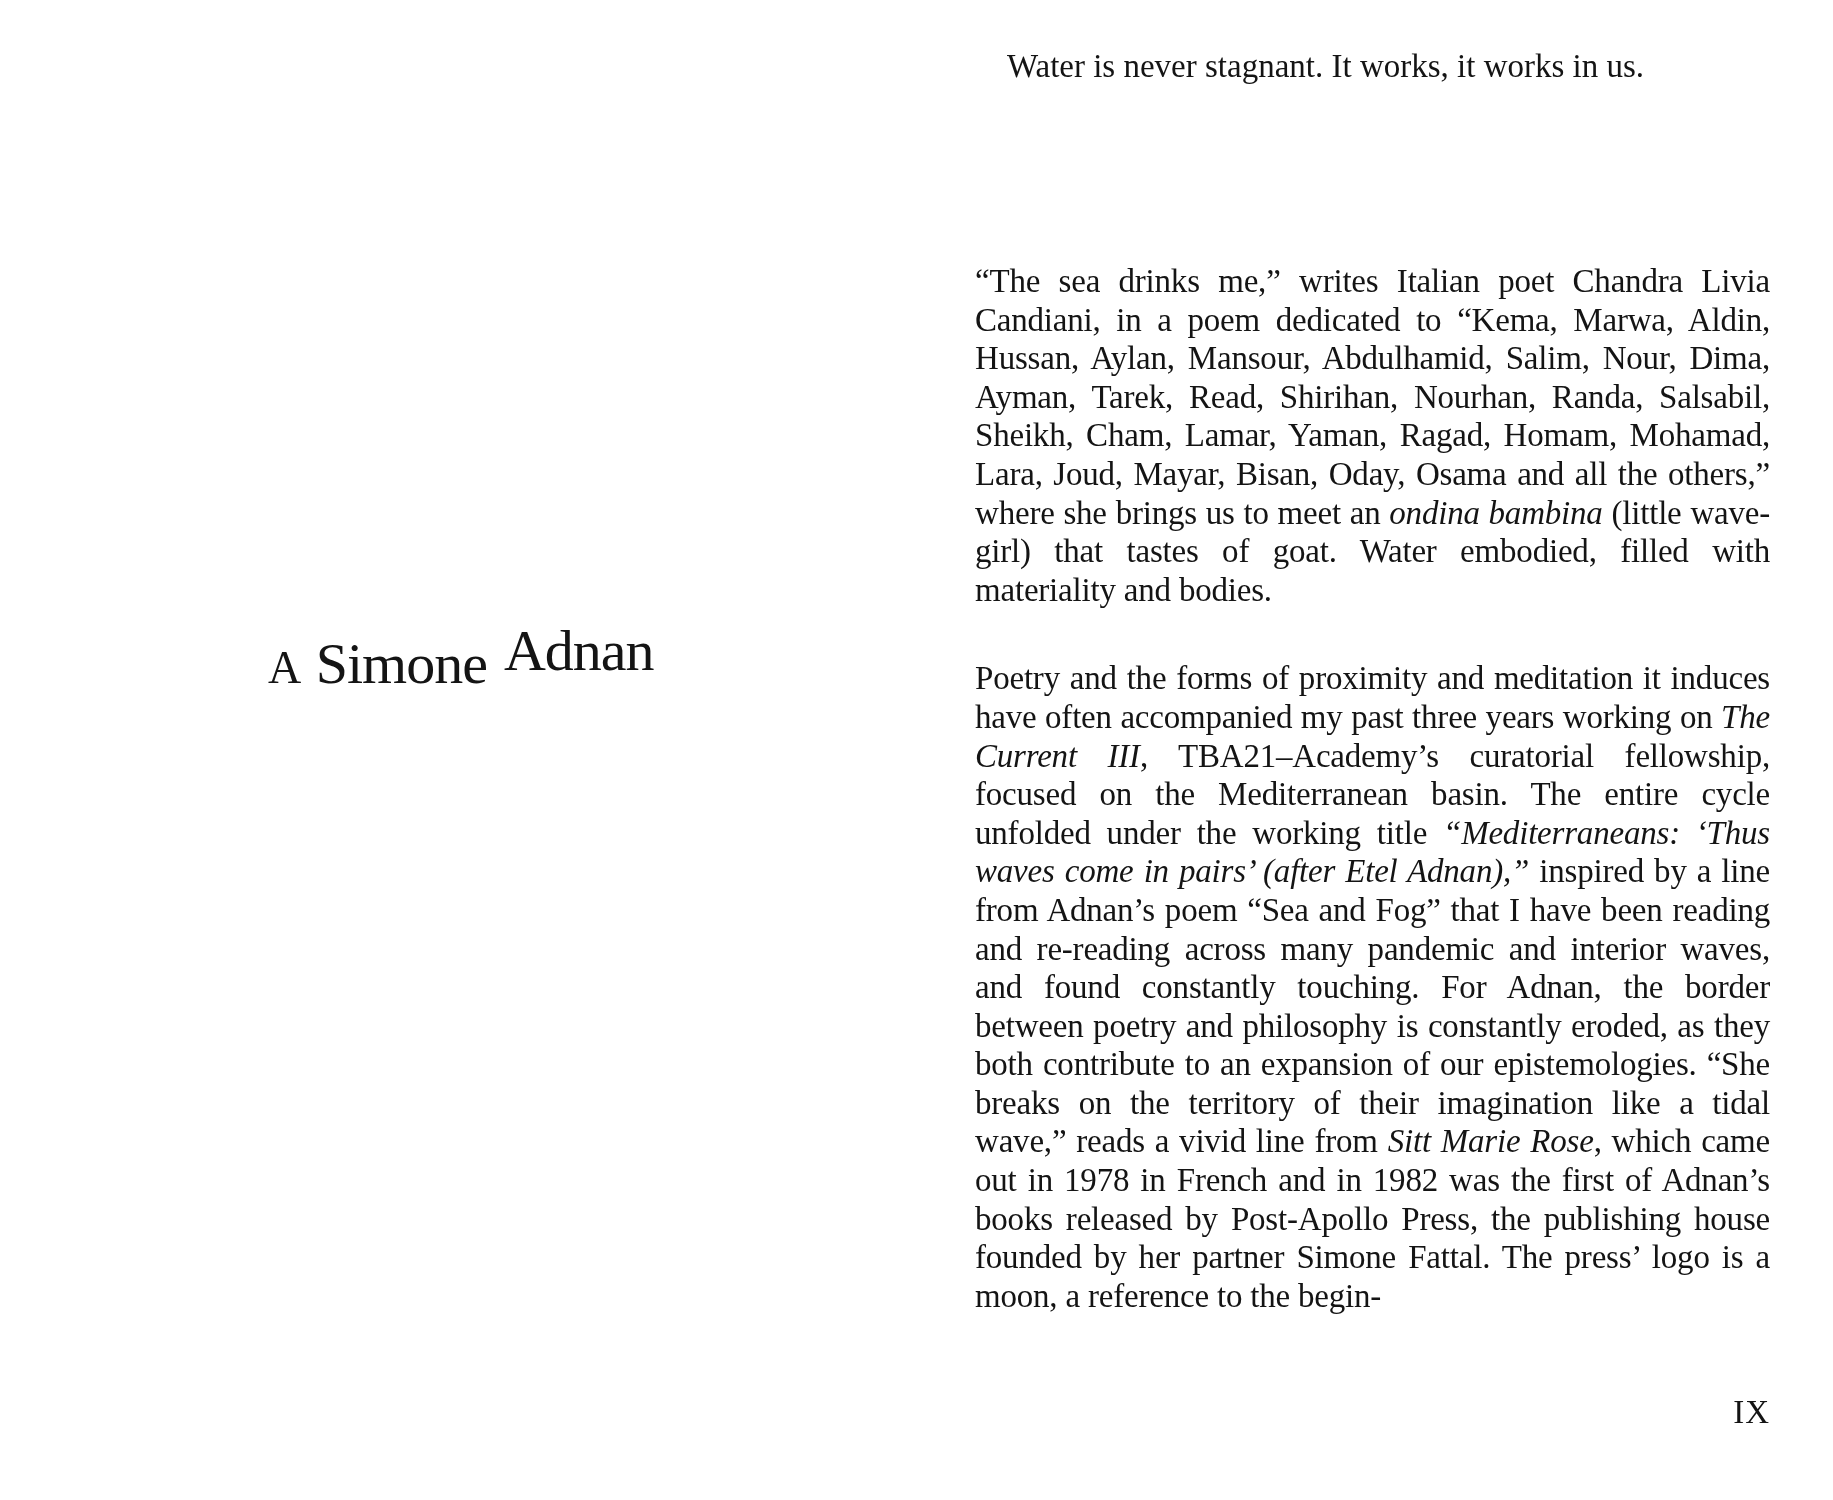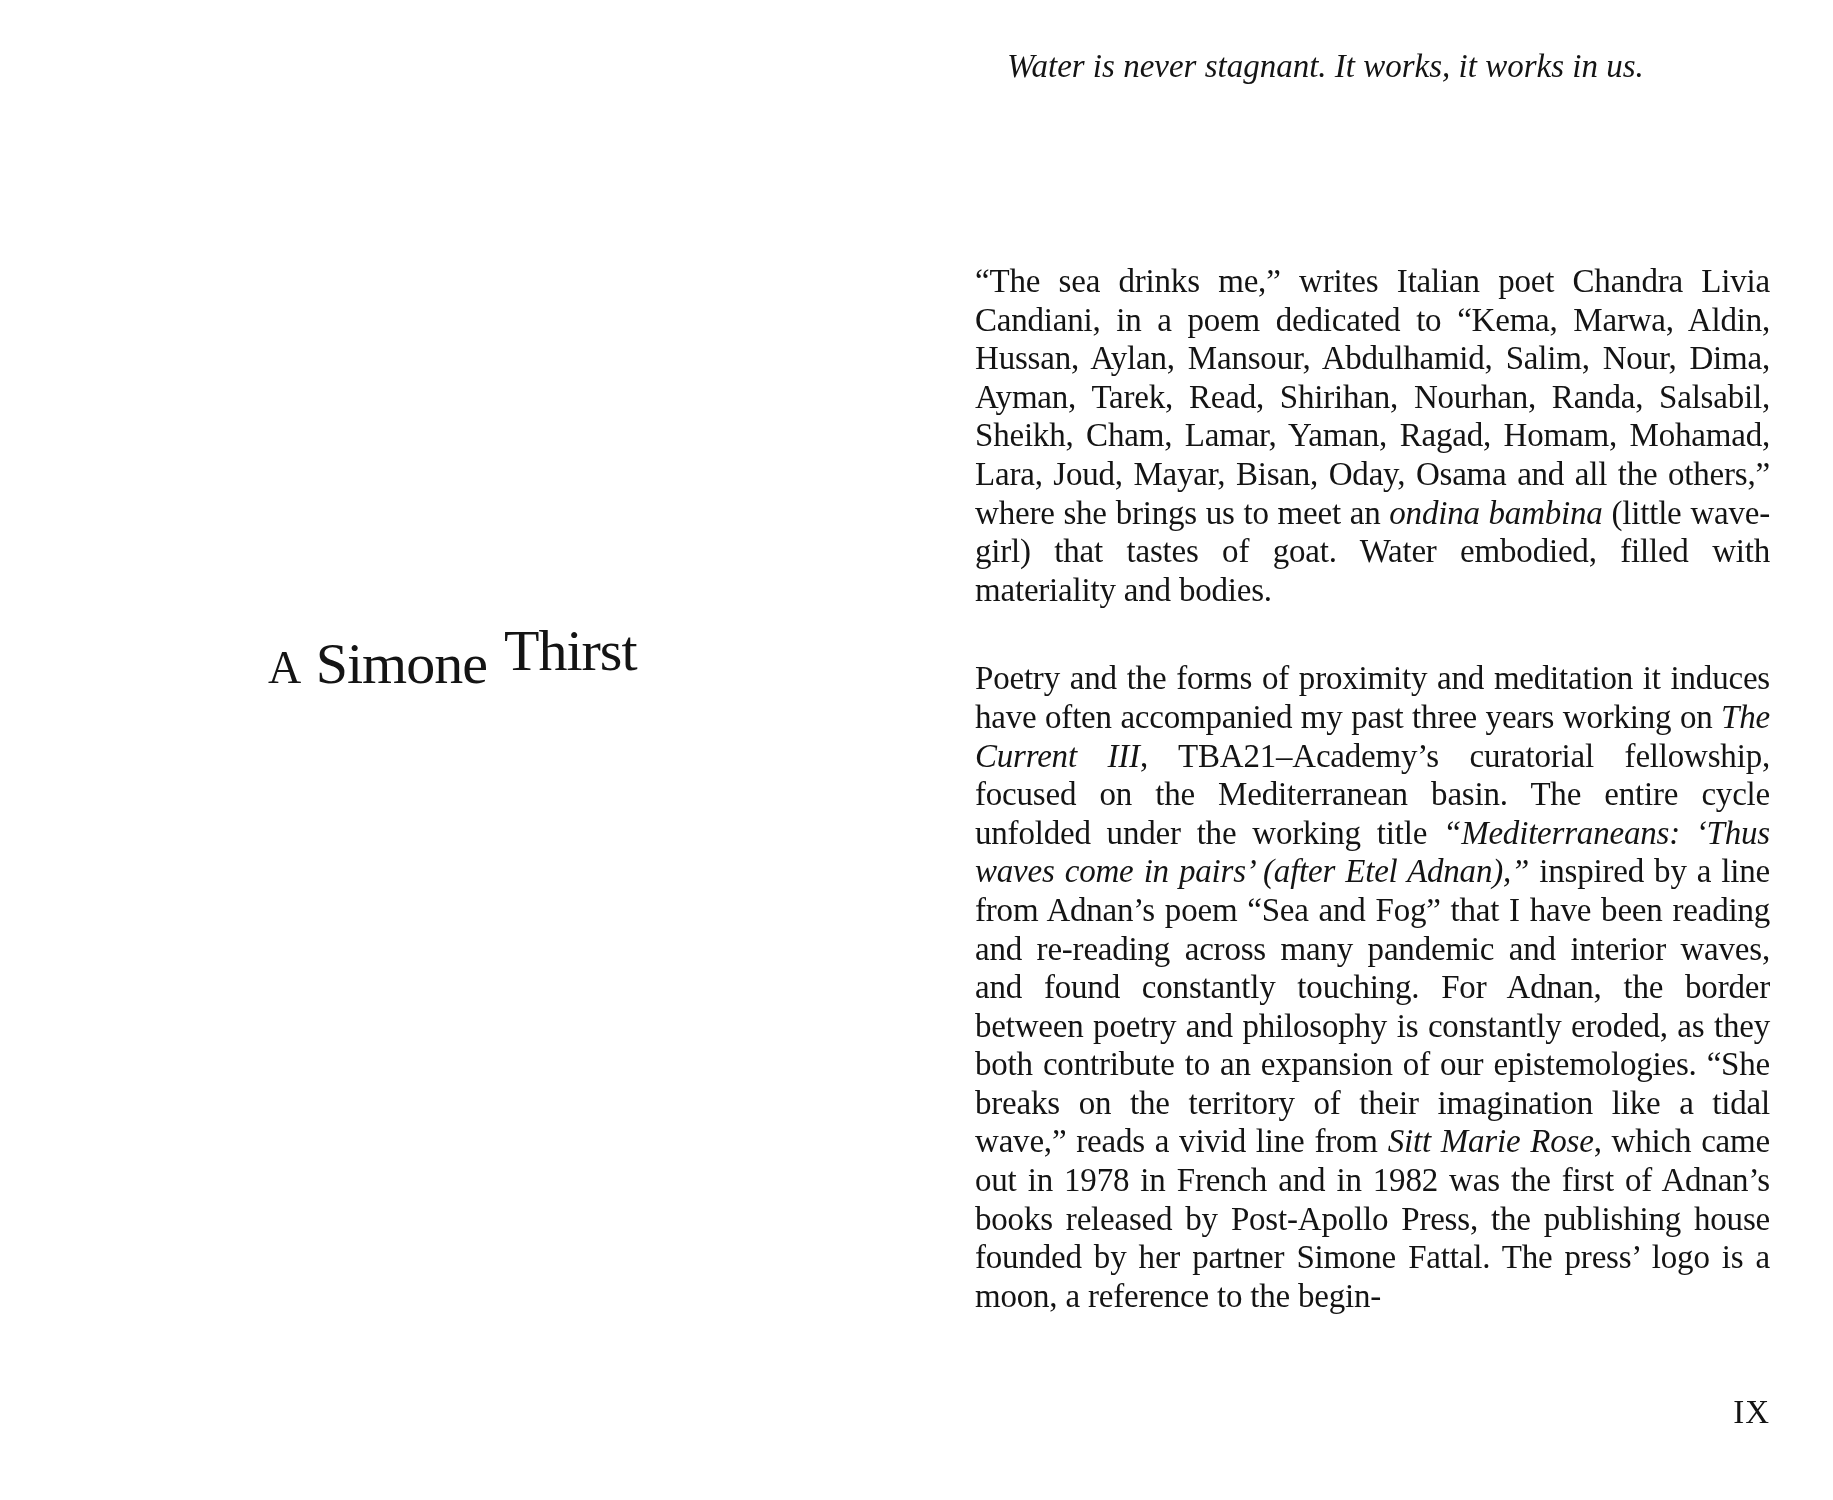--- a/index.html
+++ b/index.html
@@ -62,21 +62,20 @@
     height: 1500px;
   }
   .epigraph {
     position: absolute;
     top: 46px;
     left: 32px;
     font-size: 33px;
     line-height: 40px;
   }
   .epigraph .ep-quote {
-    font-style: italic;
   }
   .epigraph .ep-attr sup {
     font-size: 0.58em;
     line-height: 0;
   }
   .body-text {
     position: absolute;
     top: 226px;
     left: 0;
     width: 795px;
@@ -96,21 +95,21 @@
     font-size: 33px;
     letter-spacing: 1px;
   }
 </style>
 </head>
 <body>
 
 <div class="spread">
 
   <h1 class="title-block">
-    <span class="t-a">A</span><span class="t-marine">Simone</span><span class="t-thirst">Thirst</span>
+    <span class="t-a">A</span><span class="t-marine">Simone</span><span class="t-thirst">Adnan</span>
   </h1>
 
 
   <div class="right-col">
 
     <div class="epigraph">
       <div class="ep-quote">Water is never stagnant. It works, it works in us.</div>
     </div>
 
     <div class="body-text">

